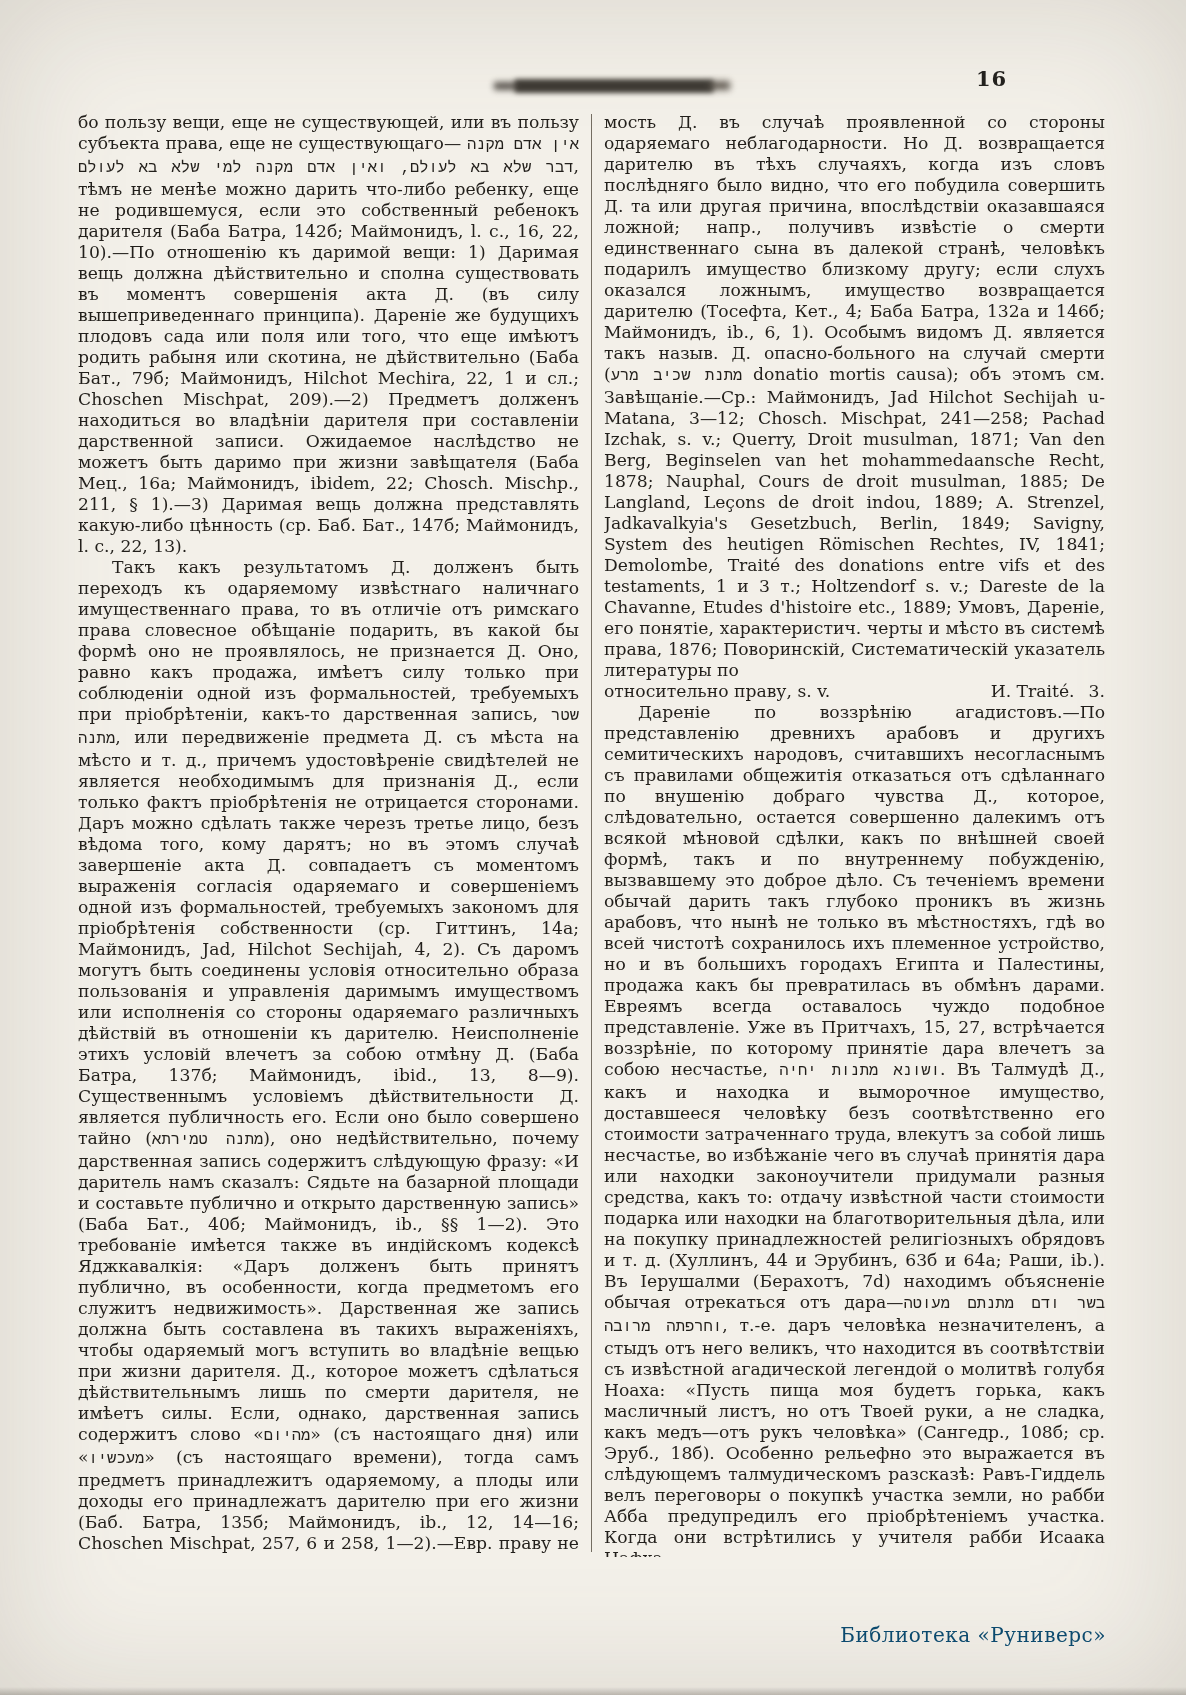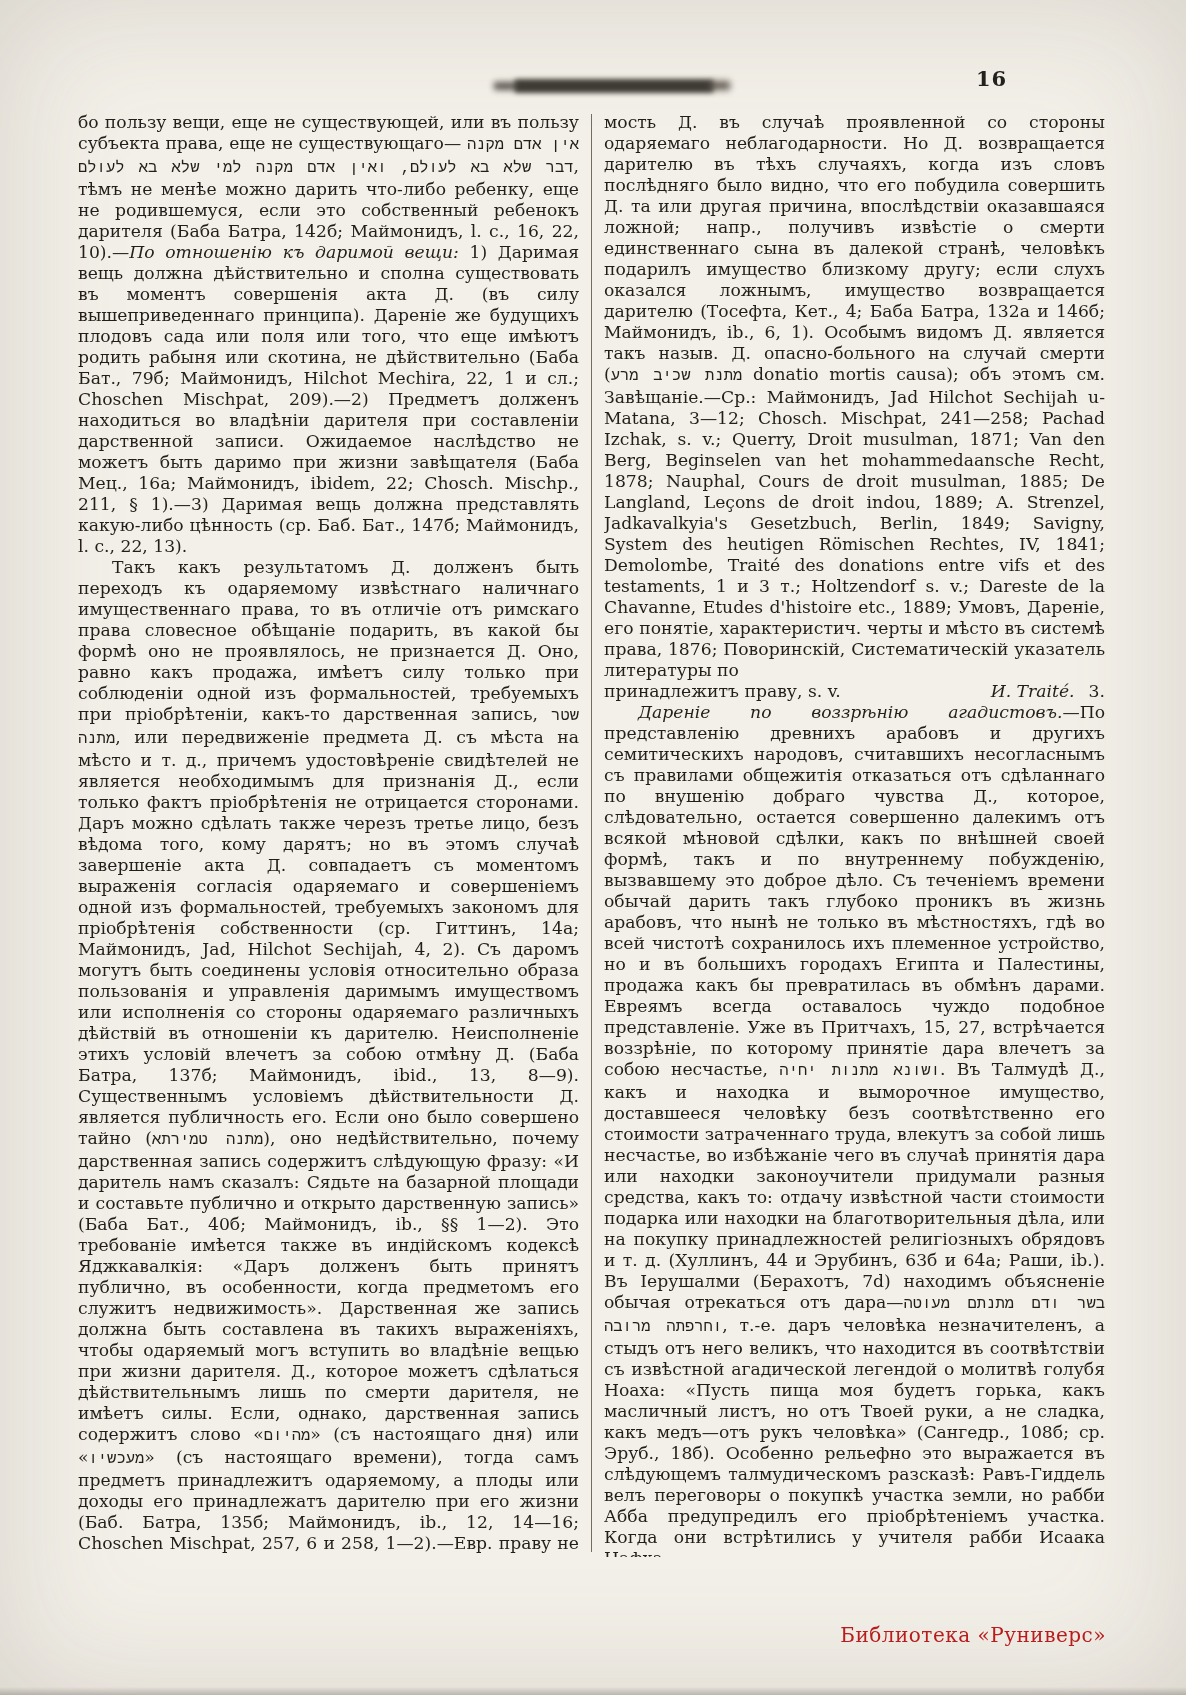--- a/index.html
+++ b/index.html
@@ -62,40 +62,40 @@
   .divider {
     width: 1px;
     background: #746d62;
     margin: 2px 12px 0 12px;
     height: 1438px;
   }
 
   p.para { margin: 0; text-indent: 34px; }
   p.para.noindent { text-indent: 0; }
 
-  .i { font-style: italic; }
+  .i { }
   .heb {
     font-family: Liberation Mono, monospace;
     font-size: 15.5px;
   }
 
   .byline {
     display: flex;
     justify-content: space-between;
     align-items: baseline;
   }
   .byline .sig { white-space: nowrap; }
   .byline .sig .num { margin-left: 14px; }
 
   .watermark {
     position: absolute;
     right: 80px; bottom: 48px;
     font-size: 20px;
     letter-spacing: 0.5px;
-    color: #b91c1c;
+    color: #0c4a6e;
   }
 
   .bottom-edge {
     position: absolute;
     left: 0; right: 0; bottom: 0; height: 8px;
     background: linear-gradient(to bottom, rgba(0,0,0,0), rgba(70,64,56,0.28));
   }
 </style>
 </head>
 <body>
@@ -108,21 +108,21 @@
 
   <div class="columns">
     <div class="col">
         <p class="para noindent"><span>бо пользу вещи, еще не существующей, или въ пользу субъекта права, еще не существующаго— </span><span class="heb">אין אדם מקנה דבר שלא בא לעולם, ואין אדם מקנה למי שלא בא לעולם</span><span>, тѣмъ не менѣе можно дарить что-либо ребенку, еще не родившемуся, если это собственный ребенокъ дарителя (Баба Батра, 142б; Маймонидъ, l. c., 16, 22, 10).—</span><span class="i">По отношенію къ даримой вещи:</span><span> 1) Даримая вещь должна дѣйствительно и сполна существовать въ моментъ совершенія акта Д. (въ силу вышеприведеннаго принципа). Дареніе же будущихъ плодовъ сада или поля или того, что еще имѣютъ родить рабыня или скотина, не дѣйствительно (Баба Бат., 79б; Маймонидъ, Hilchot Mechira, 22, 1 и сл.; Choschen Mischpat, 209).—2) Предметъ долженъ находиться во владѣніи дарителя при составленіи дарственной записи. Ожидаемое наслѣдство не можетъ быть даримо при жизни завѣщателя (Баба Мец., 16а; Маймонидъ, ibidem, 22; Chosch. Mischp., 211, § 1).—3) Даримая вещь должна представлять какую-либо цѣнность (ср. Баб. Бат., 147б; Маймонидъ, l. c., 22, 13).</span></p>
         <p class="para"><span>Такъ какъ результатомъ Д. долженъ быть переходъ къ одаряемому извѣстнаго наличнаго имущественнаго права, то въ отличіе отъ римскаго права словесное обѣщаніе подарить, въ какой бы формѣ оно не проявлялось, не признается Д. Оно, равно какъ продажа, имѣетъ силу только при соблюденіи одной изъ формальностей, требуемыхъ при пріобрѣтеніи, какъ-то дарственная запись, </span><span class="heb">שטר מתנה</span><span>, или передвиженіе предмета Д. съ мѣста на мѣсто и т. д., причемъ удостовѣреніе свидѣтелей не является необходимымъ для признанія Д., если только фактъ пріобрѣтенія не отрицается сторонами. Даръ можно сдѣлать также черезъ третье лицо, безъ вѣдома того, кому дарятъ; но въ этомъ случаѣ завершеніе акта Д. совпадаетъ съ моментомъ выраженія согласія одаряемаго и совершеніемъ одной изъ формальностей, требуемыхъ закономъ для пріобрѣтенія собственности (ср. Гиттинъ, 14а; Маймонидъ, Jad, Hilchot Sechijah, 4, 2). Съ даромъ могутъ быть соединены условія относительно образа пользованія и управленія даримымъ имуществомъ или исполненія со стороны одаряемаго различныхъ дѣйствій въ отношеніи къ дарителю. Неисполненіе этихъ условій влечетъ за собою отмѣну Д. (Баба Батра, 137б; Маймонидъ, ibid., 13, 8—9). Существеннымъ условіемъ дѣйствительности Д. является публичность его. Если оно было совершено тайно (</span><span class="heb">מתנה טמירתא</span><span>), оно недѣйствительно, почему дарственная запись содержитъ слѣдующую фразу: «И даритель намъ сказалъ: Сядьте на базарной площади и составьте публично и открыто дарственную запись» (Баба Бат., 40б; Маймонидъ, ib., §§ 1—2). Это требованіе имѣется также въ индійскомъ кодексѣ Яджкавалкія: «Даръ долженъ быть принятъ публично, въ особенности, когда предметомъ его служитъ недвижимость». Дарственная же запись должна быть составлена въ такихъ выраженіяхъ, чтобы одаряемый могъ вступить во владѣніе вещью при жизни дарителя. Д., которое можетъ сдѣлаться дѣйствительнымъ лишь по смерти дарителя, не имѣетъ силы. Если, однако, дарственная запись содержитъ слово «</span><span class="heb">מהיום</span><span>» (съ настоящаго дня) или «</span><span class="heb">מעכשיו</span><span>» (съ настоящаго времени), тогда самъ предметъ принадлежитъ одаряемому, а плоды или доходы его принадлежатъ дарителю при его жизни (Баб. Батра, 135б; Маймонидъ, ib., 12, 14—16; Choschen Mischpat, 257, 6 и 258, 1—2).—Евр. праву не извѣстна отмѣняе-</span></p>
       </div>
     <div class="divider"></div>
     <div class="col">
         <p class="para noindent"><span>мость Д. въ случаѣ проявленной со стороны одаряемаго неблагодарности. Но Д. возвращается дарителю въ тѣхъ случаяхъ, когда изъ словъ послѣдняго было видно, что его побудила совершить Д. та или другая причина, впослѣдствіи оказавшаяся ложной; напр., получивъ извѣстіе о смерти единственнаго сына въ далекой странѣ, человѣкъ подарилъ имущество близкому другу; если слухъ оказался ложнымъ, имущество возвращается дарителю (Тосефта, Кет., 4; Баба Батра, 132а и 146б; Маймонидъ, ib., 6, 1). Особымъ видомъ Д. является такъ назыв. Д. опасно-больного на случай смерти (</span><span class="heb">מתנת שכיב מרע</span><span> donatio mortis causa); объ этомъ см. Завѣщаніе.—Ср.: Маймонидъ, Jad Hilchot Sechijah u-Matana, 3—12; Chosch. Mischpat, 241—258; Pachad Izchak, s. v.; Querry, Droit musulman, 1871; Van den Berg, Beginselen van het mohammedaansche Recht, 1878; Nauphal, Cours de droit musulman, 1885; De Langland, Leçons de droit indou, 1889; A. Strenzel, Jadkavalkyia's Gesetzbuch, Berlin, 1849; Savigny, System des heutigen Römischen Rechtes, IV, 1841; Demolombe, Traité des donations entre vifs et des testaments, 1 и 3 т.; Holtzendorf s. v.; Dareste de la Chavanne, Etudes d'histoire etc., 1889; Умовъ, Дареніе, его понятіе, характеристич. черты и мѣсто въ системѣ права, 1876; Поворинскій, Систематическій указатель литературы по</span></p>
         <div class="byline">
-          <span>принадлежитъ праву, s. v.</span>
+          <span>относительно праву, s. v.</span>
           <span class="sig"><span class="i">И. Traité.</span><span class="num">3.</span></span>
         </div>
         <p class="para"><span class="i">Дареніе по воззрѣнію агадистовъ.</span><span>—По представленію древнихъ арабовъ и другихъ семитическихъ народовъ, считавшихъ несогласнымъ съ правилами общежитія отказаться отъ сдѣланнаго по внушенію добраго чувства Д., которое, слѣдовательно, остается совершенно далекимъ отъ всякой мѣновой сдѣлки, какъ по внѣшней своей формѣ, такъ и по внутреннему побужденію, вызвавшему это доброе дѣло. Съ теченіемъ времени обычай дарить такъ глубоко проникъ въ жизнь арабовъ, что нынѣ не только въ мѣстностяхъ, гдѣ во всей чистотѣ сохранилось ихъ племенное устройство, но и въ большихъ городахъ Египта и Палестины, продажа какъ бы превратилась въ обмѣнъ дарами. Евреямъ всегда оставалось чуждо подобное представленіе. Уже въ Притчахъ, 15, 27, встрѣчается воззрѣніе, по которому принятіе дара влечетъ за собою несчастье, </span><span class="heb">ושונא מתנות יחיה</span><span>. Въ Талмудѣ Д., какъ и находка и выморочное имущество, доставшееся человѣку безъ соотвѣтственно его стоимости затраченнаго труда, влекутъ за собой лишь несчастье, во избѣжаніе чего въ случаѣ принятія дара или находки законоучители придумали разныя средства, какъ то: отдачу извѣстной части стоимости подарка или находки на благотворительныя дѣла, или на покупку принадлежностей религіозныхъ обрядовъ и т. д. (Хуллинъ, 44 и Эрубинъ, 63б и 64а; Раши, ib.). Въ Іерушалми (Берахотъ, 7d) находимъ объясненіе обычая отрекаться отъ дара—</span><span class="heb">בשר ודם מתנתם מעוטה וחרפתה מרובה</span><span>, т.-е. даръ человѣка незначителенъ, а стыдъ отъ него великъ, что находится въ соотвѣтствіи съ извѣстной агадической легендой о молитвѣ голубя Ноаха: «Пусть пища моя будетъ горька, какъ масличный листъ, но отъ Твоей руки, а не сладка, какъ медъ—отъ рукъ человѣка» (Сангедр., 108б; ср. Эруб., 18б). Особенно рельефно это выражается въ слѣдующемъ талмудическомъ разсказѣ: Равъ-Гиддель велъ переговоры о покупкѣ участка земли, но рабби Абба предупредилъ его пріобрѣтеніемъ участка. Когда они встрѣтились у учителя рабби Исаака Нафха,</span></p>
       </div>
   </div>
 
   <div class="watermark">Библиотека «Руниверс»</div>
 
   <div class="bottom-edge"></div>
 

